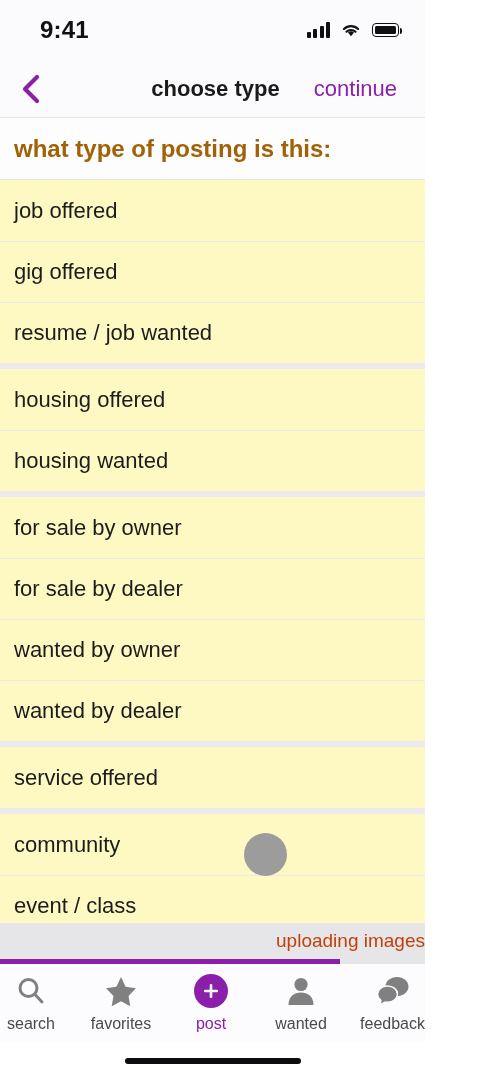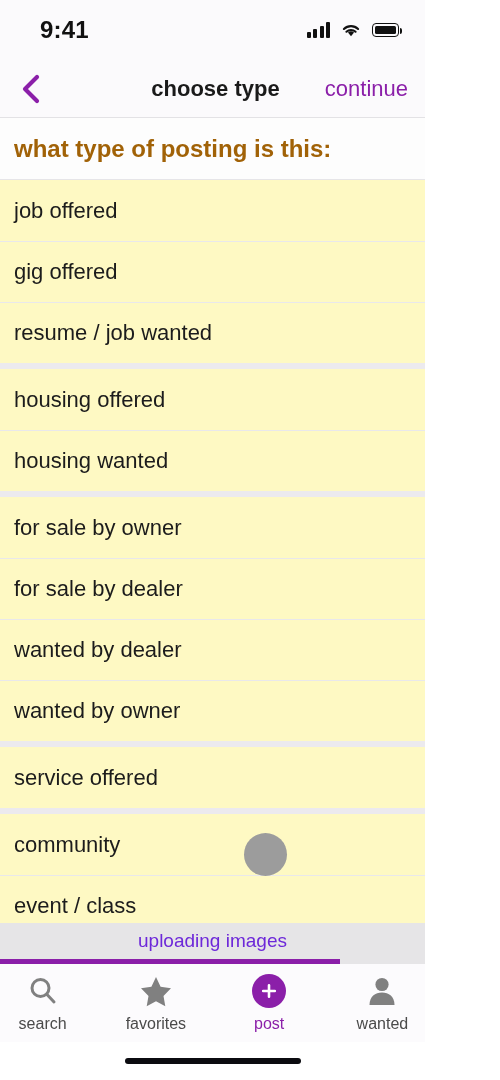--- a/index.html
+++ b/index.html
@@ -38,21 +38,21 @@
     display:flex; align-items:center; position:relative;
     border-bottom:1px solid #e3e2e5;
   }
   .nav-back { width:62px; height:100%; display:flex; align-items:center; justify-content:center; }
   .nav-back svg { display:block; }
   .nav-title {
     position:absolute; left:6px; right:0; text-align:center;
     font-size:22px; font-weight:bold; color:#1a1a1a; pointer-events:none;
   }
   .nav-continue {
-    margin-left:auto; margin-right:17px;
+    margin-left:auto; margin-right:28px;
     font-size:22px; color:#8b1fa9; z-index:2;
   }
 
   
   .sec-header {
     flex:0 0 62px;
     display:flex; align-items:center;
     padding-left:14px;
     background:#fdfdfd;
     font-size:24px; font-weight:bold; color:#a16207;
@@ -69,22 +69,22 @@
     padding-left:14px;
     font-size:22px; color:#1c1c1c;
     background:#fef9c3;
   }
   .row + .row { border-top:1px solid #e9e8eb; }
 
   
   .upload-bar {
     flex:0 0 36px;
     background:#e6e5e7;
-    display:flex; align-items:center; justify-content:center;
-    font-size:19px; color:#6d28d9;
+    display:flex; align-items:center; justify-content:flex-end;
+    font-size:19px; color:#c2410c;
   }
   .progress-track { flex:0 0 5px; width:100%; background:#e6e5e7; }
   .progress-fill { height:100%; background:#8b1fa9; }
 
   
   .tabbar {
     flex:0 0 78px;
     background:#fcfbfd;
     display:flex; align-items:flex-start;
     padding-top:8px;
@@ -162,22 +162,22 @@
     </div>
 
     <div class="group">
       <div class="row">housing offered</div>
       <div class="row">housing wanted</div>
     </div>
 
     <div class="group">
       <div class="row">for sale by owner</div>
       <div class="row">for sale by dealer</div>
+      <div class="row">wanted by owner</div>
       <div class="row">wanted by dealer</div>
-      <div class="row">wanted by owner</div>
     </div>
 
     <div class="group">
       <div class="row">service offered</div>
     </div>
 
     <div class="group">
       <div class="row">community</div>
       <div class="row">event / class</div>
     </div>
@@ -226,20 +226,29 @@
     <div class="tab">
       <div class="tab-icon">
         <svg width="32" height="32" viewBox="0 0 32 32">
           <circle cx="16" cy="9.5" r="6.6" fill="#808080"></circle>
           <path d="M3.5 30 C3.5 21.6 9.2 17.6 16 17.6 C22.8 17.6 28.5 21.6 28.5 30 Z" fill="#808080"></path>
         </svg>
       </div>
       <div class="tab-label">wanted</div>
     </div>
 
+    <div class="tab">
+      <div class="tab-icon">
+        <svg width="34" height="32" viewBox="0 0 34 32">
+          <path d="M21 2 C27.6 2 32.5 6.3 32.5 11.6 C32.5 16.9 27.6 21.2 21 21.2 C19.4 21.2 17.9 21 16.6 20.6 L11.2 23.2 L12.6 18.6 C10.2 16.9 9.5 14.4 9.5 11.6 C9.5 6.3 14.4 2 21 2 Z" fill="#808080"></path>
+          <path d="M11.5 11 C5.8 11 1.5 14.7 1.5 19.2 C1.5 21.7 2.8 23.9 4.9 25.4 L3.6 30 L9.3 27 C10 27.1 10.7 27.2 11.5 27.2 C17.2 27.2 21.5 23.6 21.5 19.2 C21.5 14.7 17.2 11 11.5 11 Z" fill="#808080" stroke="#fcfbfd" stroke-width="1.6"></path>
+        </svg>
+      </div>
+      <div class="tab-label">feedback</div>
+    </div>
 
   </div>
 
   <div class="home-area">
     <div class="home-bar"></div>
   </div>
 
   <div class="touch-dot" id="touch-dot" style="width: 43px; height: 43px; left: 243.5px; top: 832.5px; background: rgb(156, 156, 156);"></div>
 
 </div>

